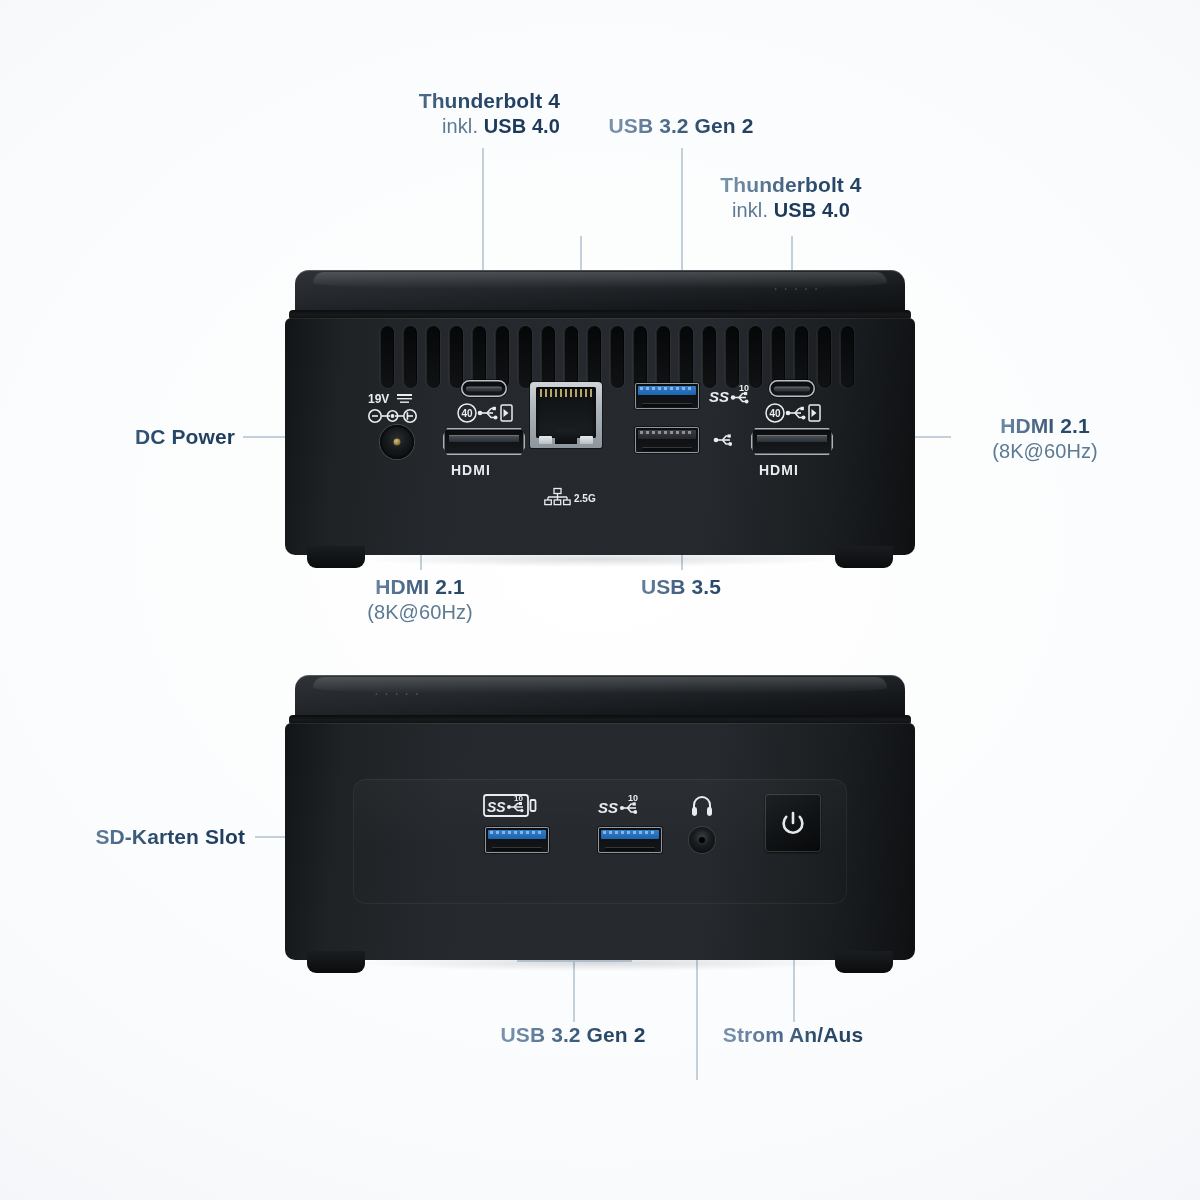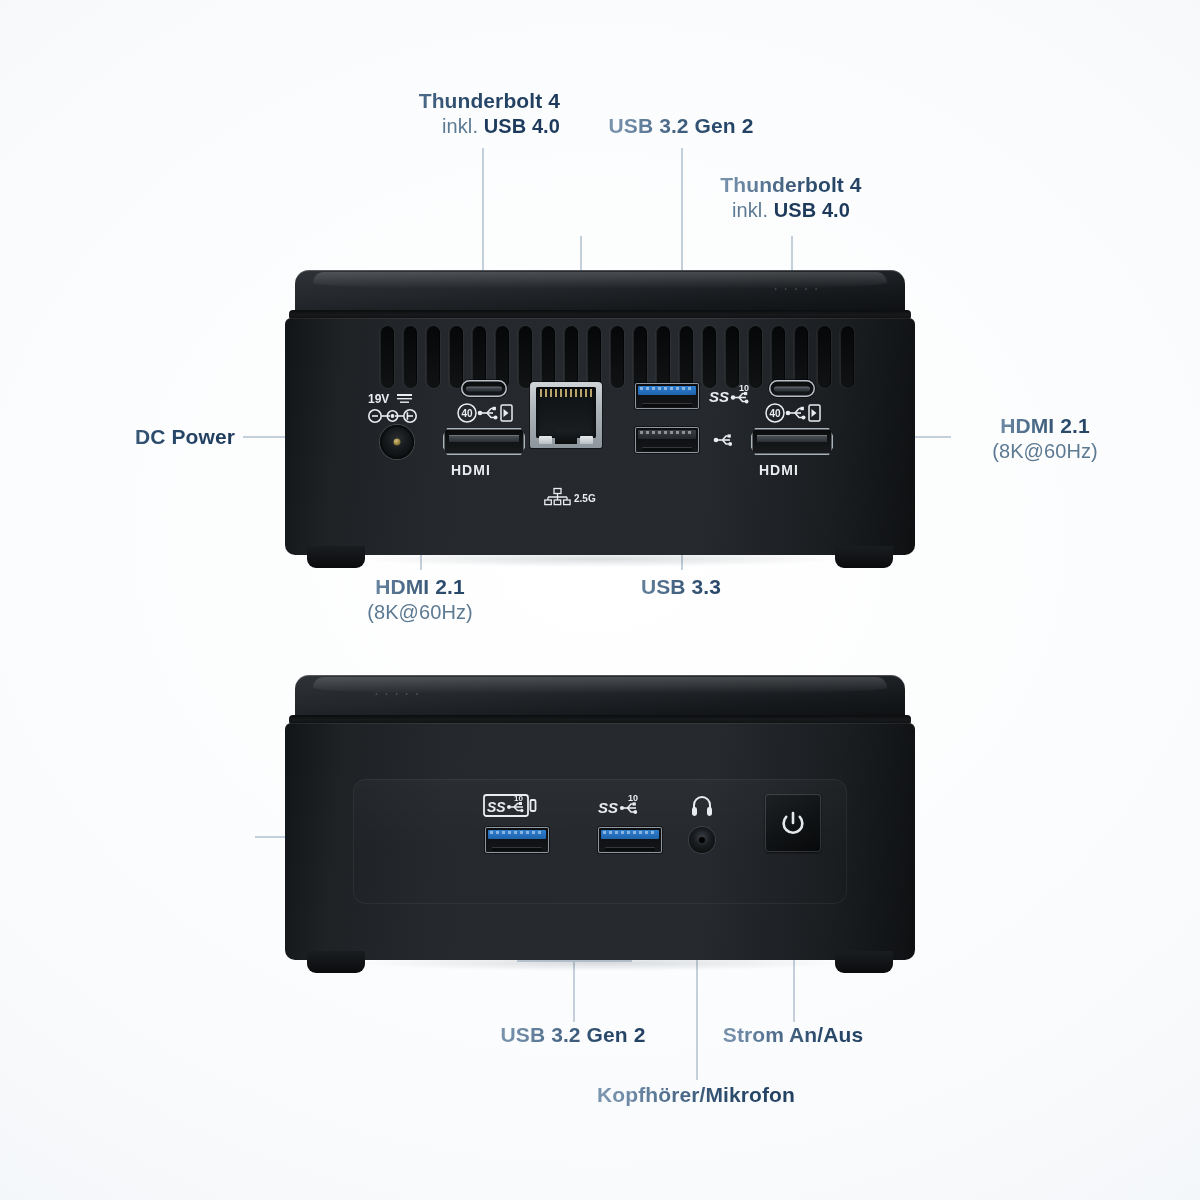--- a/index.html
+++ b/index.html
@@ -403,21 +403,21 @@
     <span class="l1">HDMI 2.1</span>
     <span class="l2">(8K@60Hz)</span>
   </div>
 
   <div class="lbl c" style="left:310px; top:574px; width:220px;">
     <span class="l1">HDMI 2.1</span>
     <span class="l2">(8K@60Hz)</span>
   </div>
 
   <div class="lbl c" style="left:571px; top:574px; width:220px;">
-    <span class="l1">USB 3.3</span>
+    <span class="l1">USB 3.5</span>
   </div>
 
   <div class="shadow" style="left:268px; top:952px; width:664px;"></div>
 
   <div class="nuc" style="left:285px; top:675px; width:630px; height:285px;">
 
     <div class="lid" style="height:46px; left:10px; right:10px;"></div>
     <span class="brand" style="left:90px; top:14px;">· · · · ·</span>
 
     <div class="lidlip" style="top:40px; height:10px; left:4px; right:4px;"></div>
@@ -486,26 +486,26 @@
 
   <div class="ld v" style="left:517px; top:830px; height:131px;"></div>
   <div class="ld v" style="left:630px; top:830px; height:131px;"></div>
   <div class="ld h" style="left:517px; top:960px; width:115px;"></div>
   <div class="ld v" style="left:573px; top:960px; height:62px;"></div>
 
   <div class="ld v" style="left:696px; top:840px; height:240px;"></div>
 
   <div class="ld v" style="left:793px; top:840px; height:182px;"></div>
 
+  <div class="lbl r" style="left:20px; top:824px; width:225px;">
+    <span class="l1">SD-Karten Slot</span>
+  </div>
 
   <div class="lbl c" style="left:463px; top:1022px; width:220px;">
     <span class="l1">USB 3.2 Gen 2</span>
   </div>
 
   <div class="lbl c" style="left:683px; top:1022px; width:220px;">
     <span class="l1">Strom An/Aus</span>
   </div>
 
-  <div class="lbl c" style="left:556px; top:1082px; width:280px;">
-    <span class="l1">Kopfhörer/Mikrofon</span>
-  </div>
 
 </div>
 
 </body></html>

